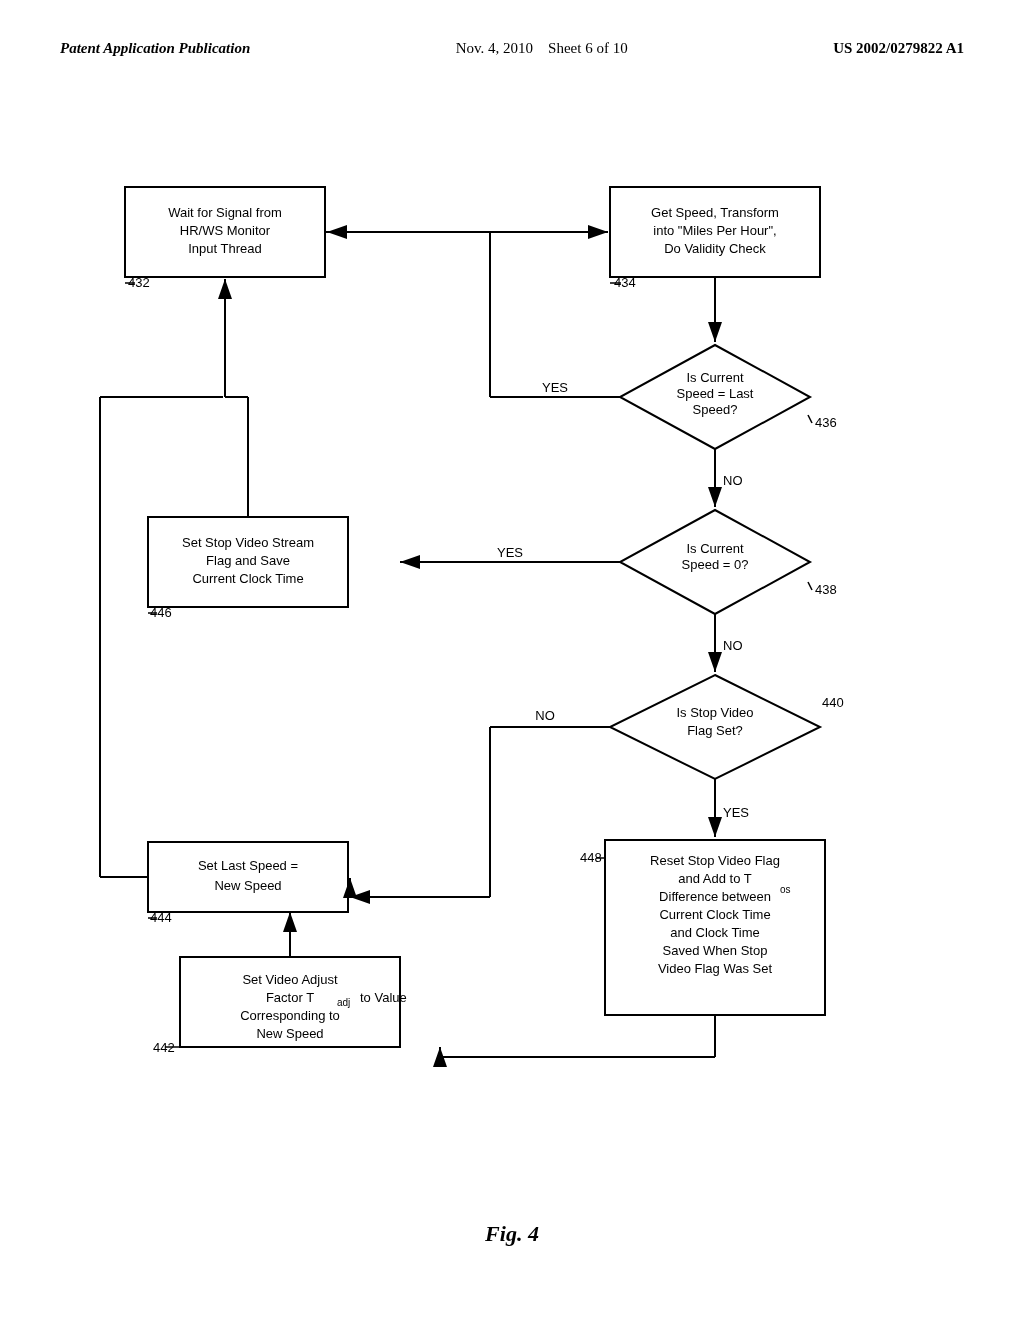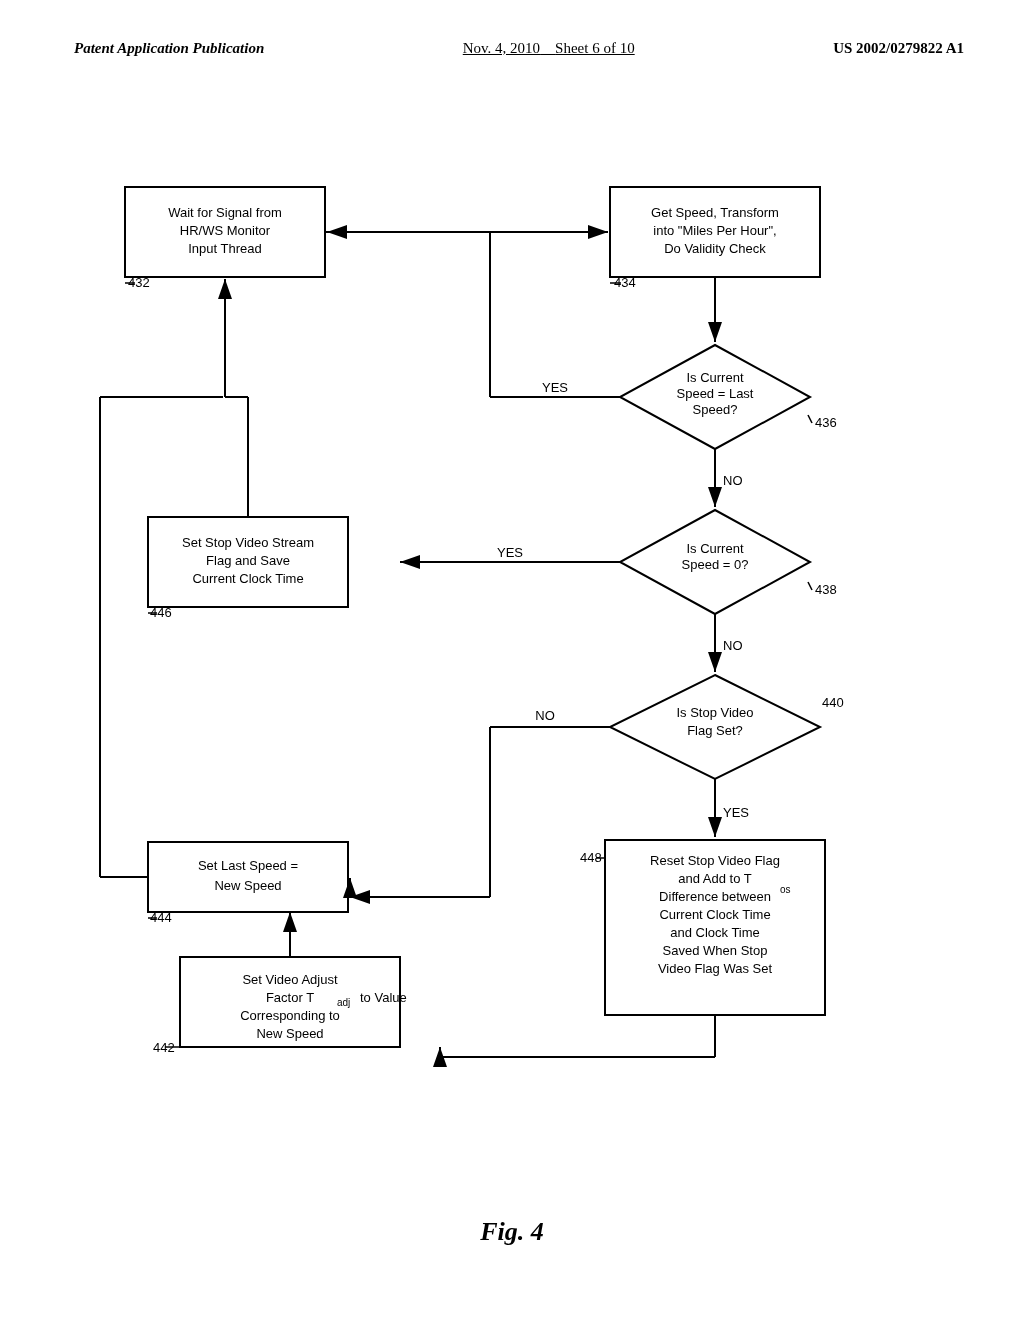--- a/index.html
+++ b/index.html
@@ -16,25 +16,23 @@
     .header {
       display: flex;
       justify-content: space-between;
       align-items: flex-start;
       padding: 40px 60px 0 60px;
       font-size: 15px;
     }
     .header-left {
       font-weight: bold;
       font-style: italic;
-      margin-left: 14px;
     }
     .header-center {
       text-align: left;
-      text-decoration: underline;
     }
     .header-right {
       font-weight: bold;
     }
 
     
     .diagram-area {
       position: relative;
       width: 100%;
       height: 1200px;
@@ -48,21 +46,21 @@
       width: 100%;
       height: 100%;
     }
 
     
     .fig-caption {
       position: absolute;
       bottom: 30px;
       left: 50%;
       transform: translateX(-50%);
-      font-size: 26px;
+      font-size: 22px;
       font-weight: bold;
       font-style: italic;
     }
   </style>
 </head>
 <body>
 
 <div class="header">
   <div class="header-left">Patent Application Publication</div>
   <div class="header-center">

